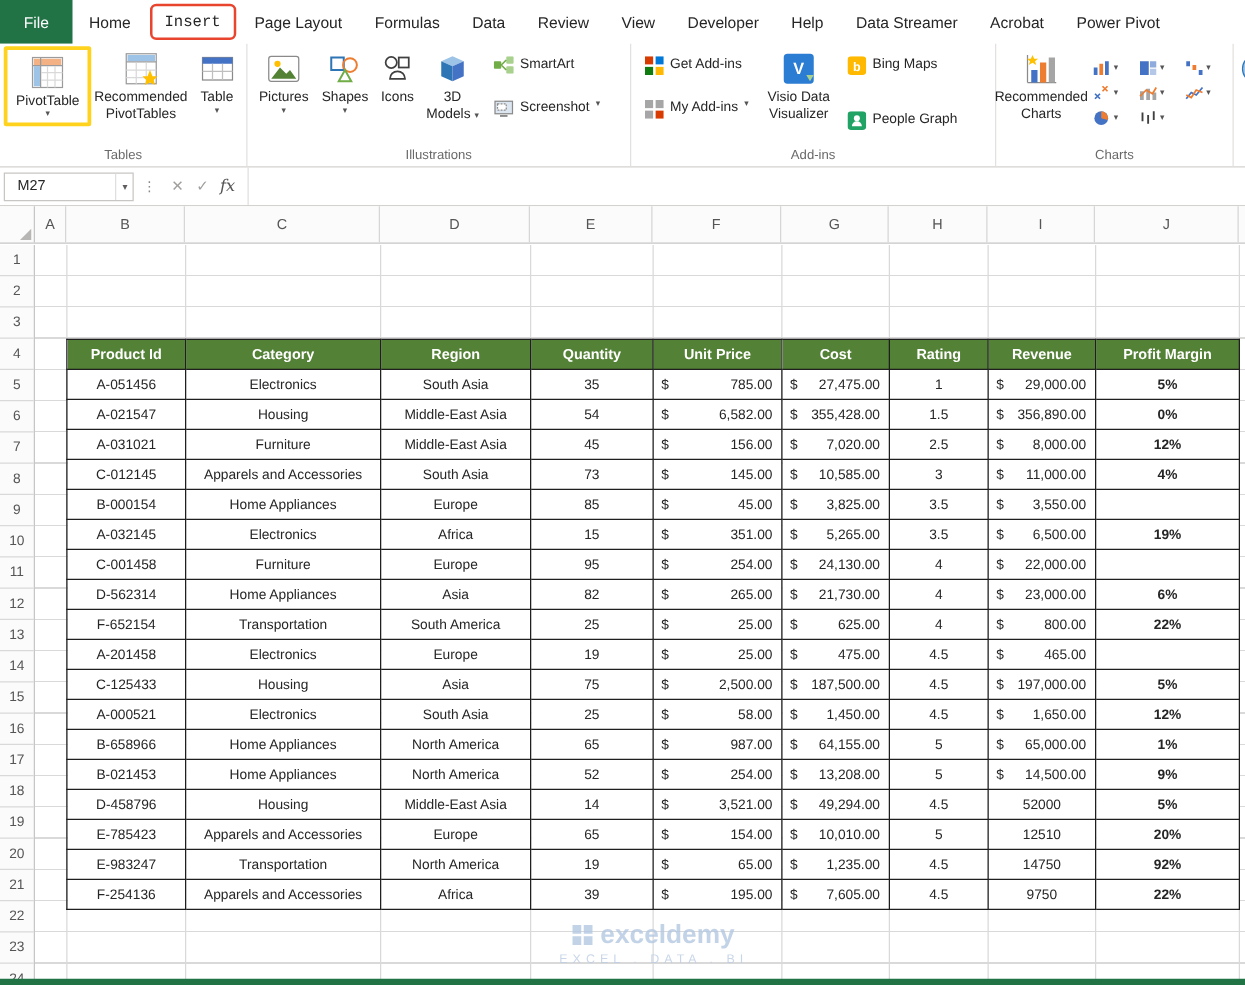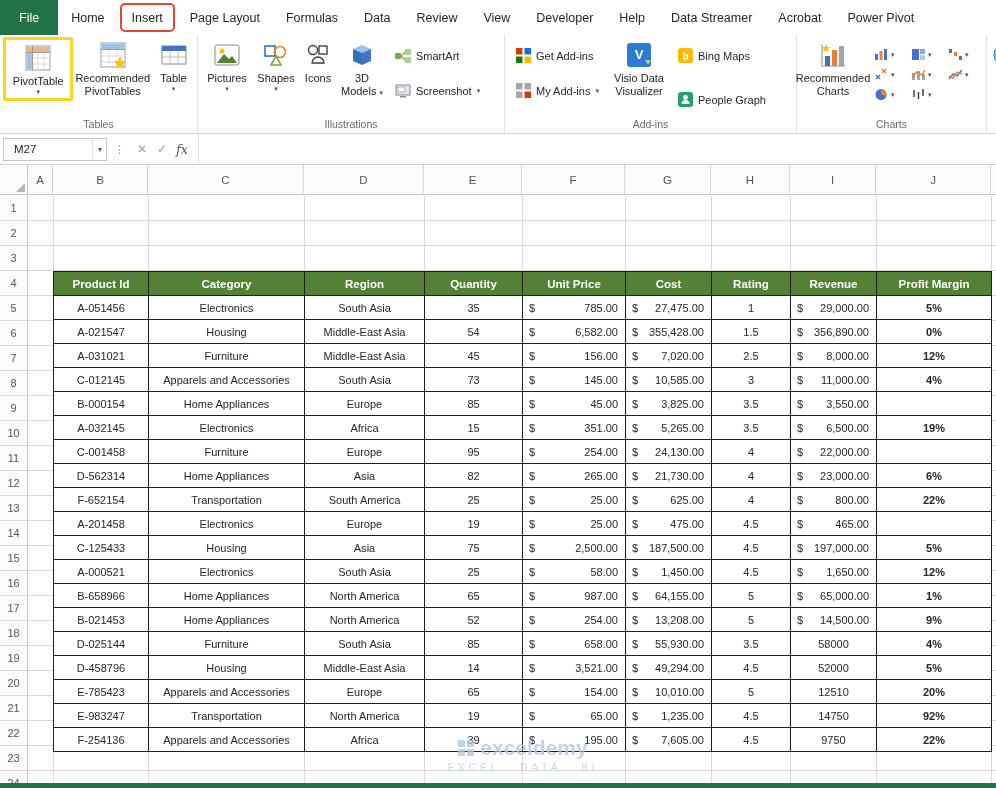--- a/index.html
+++ b/index.html
@@ -2,33 +2,33 @@
 <html><head>
 <meta charset="utf-8">
 <style>
   html,body{margin:0;padding:0;}
   body{width:996px;height:788px;position:relative;overflow:hidden;background:#fff;
        font-family:"Liberation Sans",sans-serif;color:#262626;}
   
   .tabbar{height:35px;display:flex;align-items:stretch;background:#fff;font-size:12.5px;}
   .tab{display:flex;align-items:center;padding:0 13px;cursor:default;white-space:nowrap;}
   .tab.file{background:#217346;color:#fff;padding:0 19px;}
-  .tab.highlight{border:2px solid #e8442e;border-radius:5px;margin:3px 2px;padding:0 10px;}
+  .tab.highlight{border:2px solid #e8442e;border-radius:5px;margin:3px 2px;padding:0 10px;font-family:Liberation Mono, monospace;}
   
   .ribbon{height:98px;border-bottom:1px solid #d4d2d0;display:flex;background:#fff;position:relative;}
   .group{position:relative;border-right:1px solid #e3e1df;box-sizing:border-box;flex:none;}
   .gcontent{display:flex;align-items:flex-start;height:78px;padding:2px 2px 0 3px;}
   .group-label{position:absolute;bottom:3px;left:0;right:0;text-align:center;
                font-size:10.5px;color:#696969;}
   .bigbtn{display:flex;flex-direction:column;align-items:center;text-align:center;
           font-size:11px;line-height:1.2;padding:3px 2px;box-sizing:border-box;color:#262626;}
   .bigbtn .bicon{height:30px;display:flex;align-items:center;justify-content:center;margin-bottom:2px;}
   .car{font-size:7px;color:#555;line-height:1;}
   .smallcol{display:flex;flex-direction:column;margin-left:4px;}
-  .smallbtn{display:flex;align-items:center;gap:5px;font-size:11px;height:21px;white-space:nowrap;padding:0 4px;}
+  .smallbtn{display:flex;gap:5px;font-size:11px;height:21px;white-space:nowrap;padding:0 4px;}
   .hl-yellow{border:3px solid #ffd21e;border-radius:2px;}
   .minigrid{display:grid;grid-template-columns:repeat(3,37px);row-gap:5px;margin:10px 0 0 8px;}
   .mini{display:flex;align-items:center;gap:2px;height:15px;}
   
   .fbar{height:30px;border-bottom:1px solid #d4d2d0;display:flex;align-items:center;background:#fff;}
   .namebox{width:88px;height:21px;border:1px solid #c8c6c4;margin-left:3px;display:flex;
            align-items:center;justify-content:space-between;padding:0 4px 0 10px;font-size:11.5px;}
   .nb-caret{color:#605e5c;font-size:8px;border-left:1px solid #e1dfdd;padding-left:5px;
             height:100%;display:flex;align-items:center;}
   .fdots{color:#8a8886;font-size:11px;margin:0 7px;}
@@ -850,41 +850,20 @@
           <td>5</td>
           <td>
             <div class="money">
               <span>$</span>
               <span>14,500.00</span>
             </div>
           </td>
           <td class="margin-pos">9%</td>
         </tr>
         <tr>
-          <td>D-025144</td>
-          <td>Furniture</td>
-          <td>South Asia</td>
-          <td>85</td>
-          <td>
-            <div class="money">
-              <span>$</span>
-              <span>658.00</span>
-            </div>
-          </td>
-          <td>
-            <div class="money">
-              <span>$</span>
-              <span>55,930.00</span>
-            </div>
-          </td>
-          <td>3.5</td>
-          <td class="rev-plain">58000</td>
-          <td class="margin-pos">4%</td>
-        </tr>
-        <tr>
           <td>D-458796</td>
           <td>Housing</td>
           <td>Middle-East Asia</td>
           <td>14</td>
           <td>
             <div class="money">
               <span>$</span>
               <span>3,521.00</span>
             </div>
           </td>

